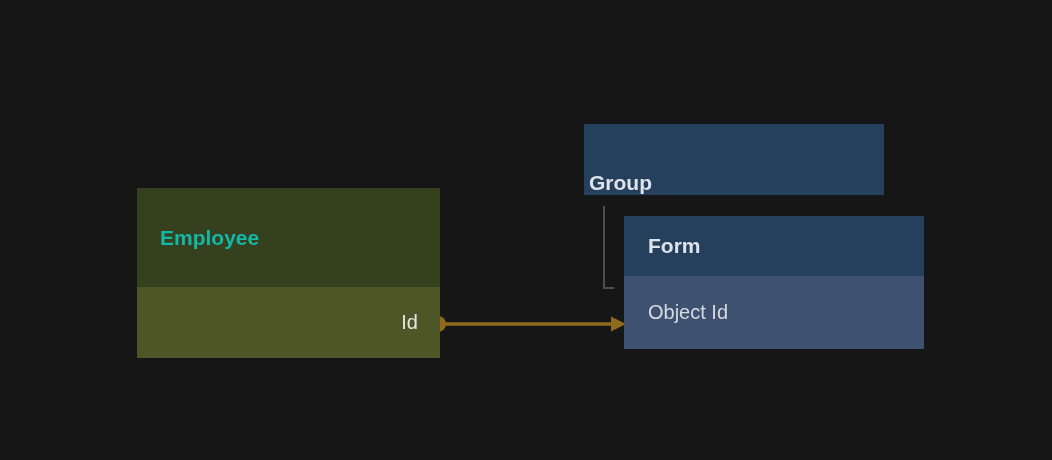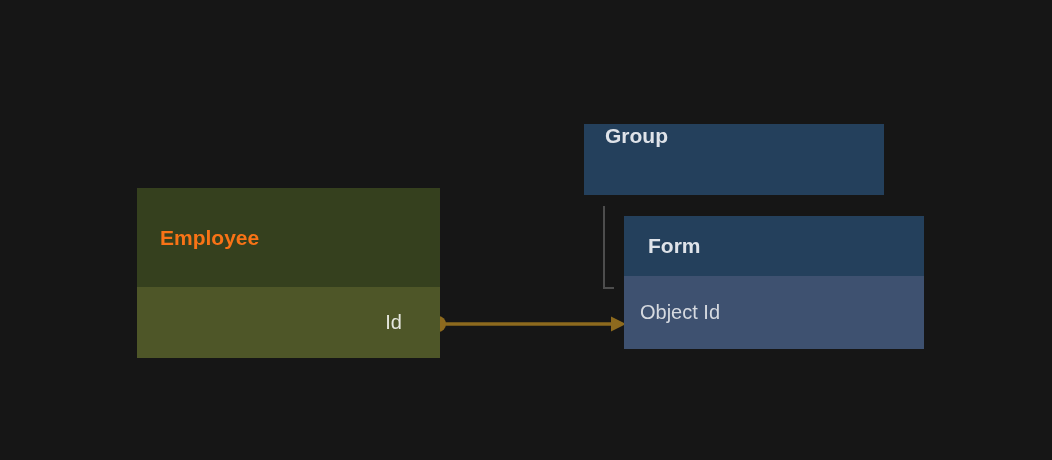--- a/index.html
+++ b/index.html
@@ -34,54 +34,54 @@
   }
   .node-employee .node-header {
     height: 99px;
     background: #35401e;
     display: flex;
     flex-direction: column;
     justify-content: center;
     padding-left: 23px;
   }
   .node-employee .node-title {
-    color: #f97316;
+    color: #14b8a6;
     font-size: 21px;
     font-weight: 700;
     line-height: 30px;
   }
   .node-employee .node-subtitle {
     color: #a9af9b;
     font-size: 21px;
     font-weight: 400;
     line-height: 30px;
   }
   .node-employee .node-field {
     height: 71px;
     background: #4e5628;
     display: flex;
     align-items: center;
     justify-content: flex-end;
-    padding-right: 38px;
+    padding-right: 22px;
     color: #e6e8e0;
     font-size: 20px;
     font-weight: 500;
   }
 
   
   .node-group {
     left: 584px; top: 124px;
     width: 300px; height: 71px;
   }
   .node-group .node-header {
     flex: 1;
     background: #24405c;
     display: flex;
-    align-items: flex-start;
-    padding-left: 21px;
+    align-items: flex-end;
+    padding-left: 5px;
   }
   .blue-title {
     color: #dfe3e9;
     font-size: 21px;
     font-weight: 700;
   }
 
   
   .node-form {
     left: 624px; top: 216px;
@@ -92,21 +92,21 @@
     background: #24405c;
     display: flex;
     align-items: center;
     padding-left: 24px;
   }
   .node-form .node-field {
     height: 73px;
     background: #3e5170;
     display: flex;
     align-items: center;
-    padding-left: 16px;
+    padding-left: 24px;
     color: #d6dae0;
     font-size: 20px;
     font-weight: 400;
   }
 </style>
 </head>
 <body>
 
 <div class="canvas">
 

